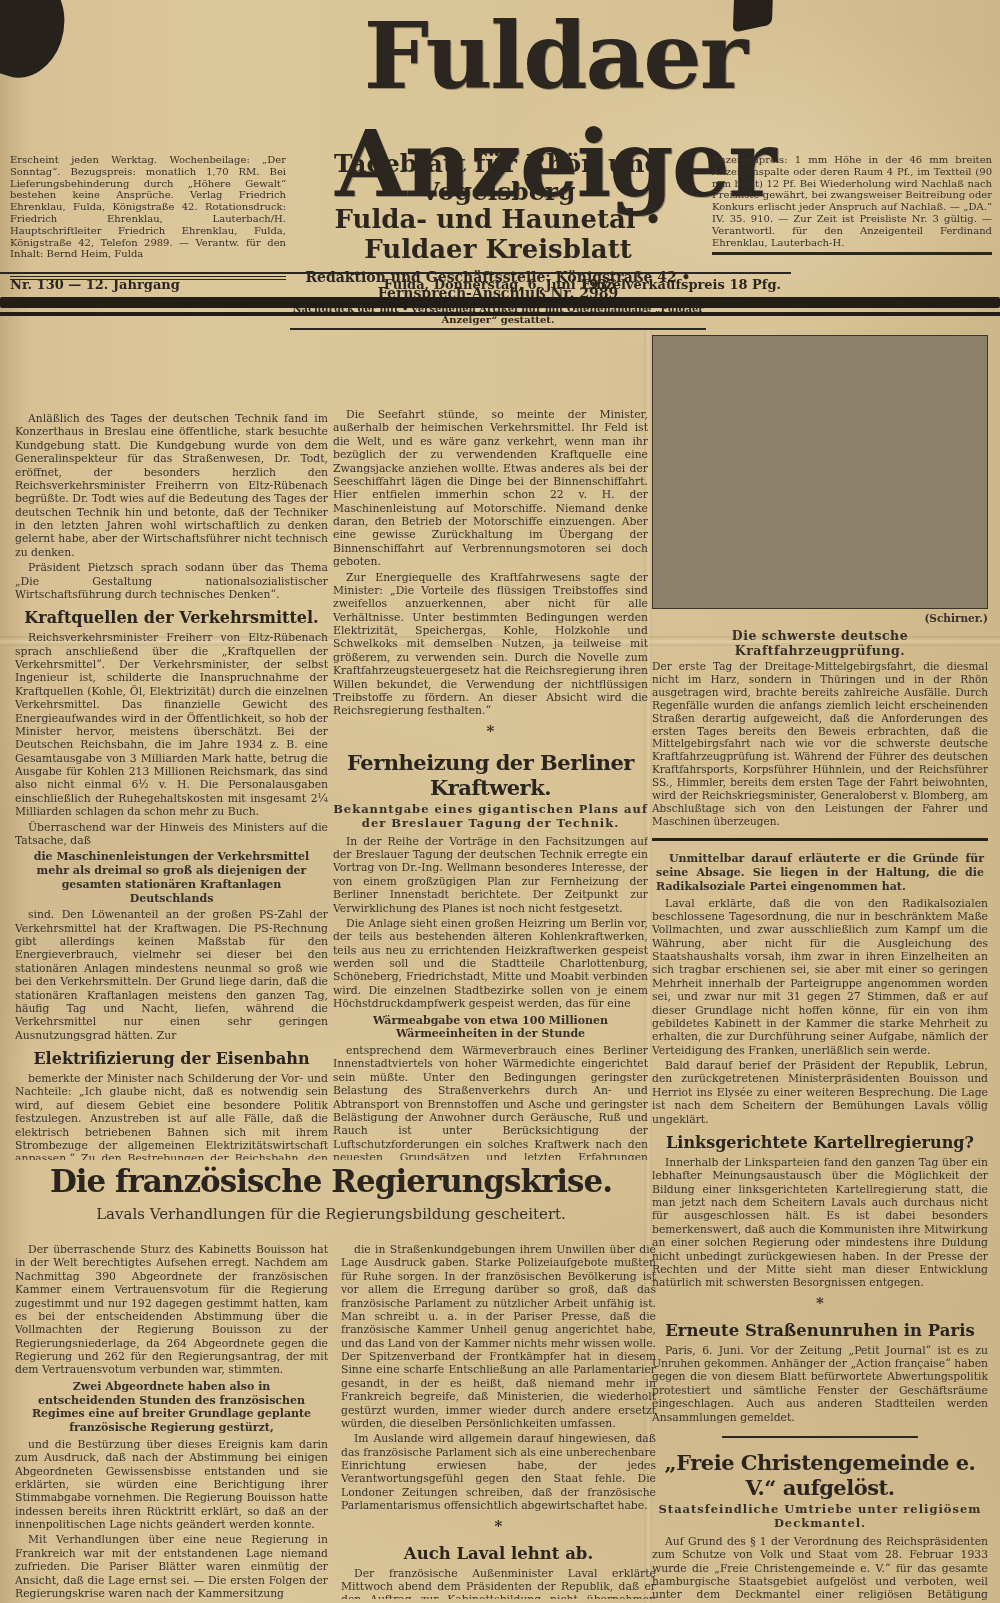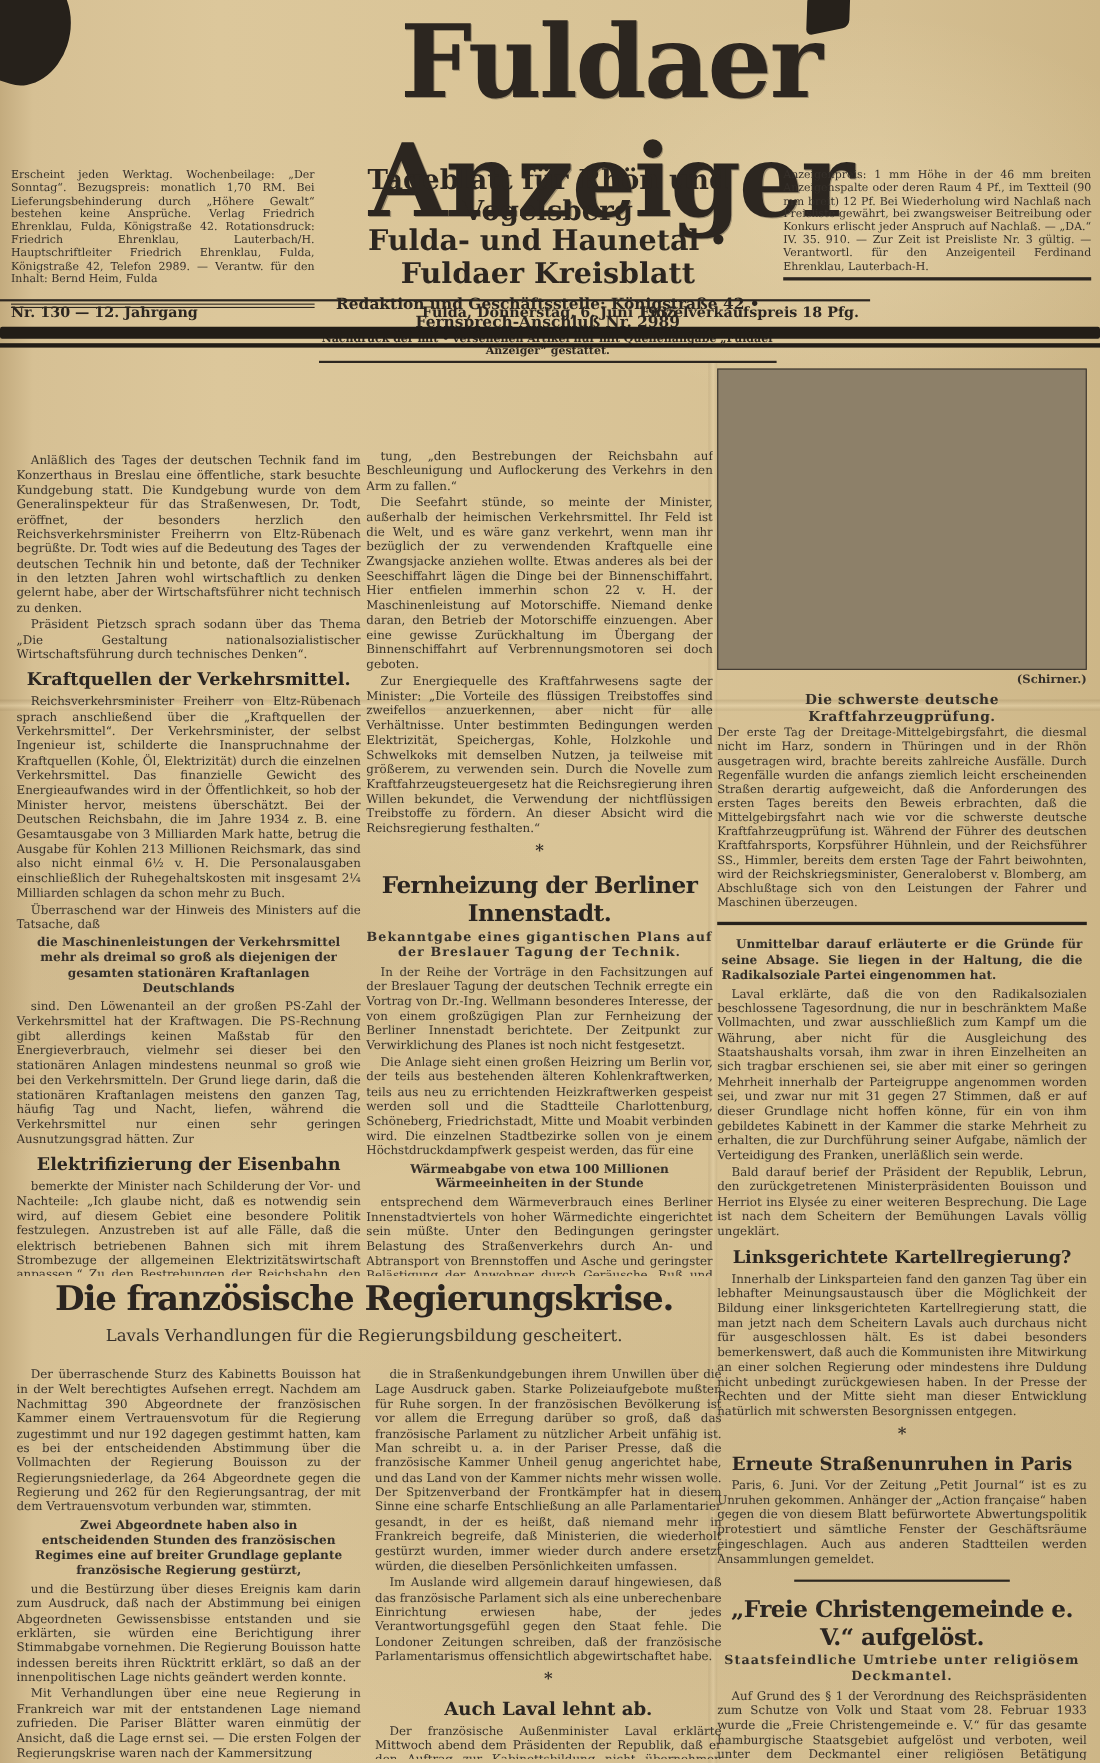--- a/index.html
+++ b/index.html
@@ -121,25 +121,24 @@
       <p class="body-p">Präsident Pietzsch sprach sodann über das Thema „Die Gestaltung nationalsozialistischer Wirtschaftsführung durch technisches Denken“.</p>
       <div class="sec-head">Kraftquellen der Verkehrsmittel.</div>
       <p class="body-p">Reichsverkehrsminister Freiherr von Eltz-Rübenach sprach anschließend über die „Kraftquellen der Verkehrsmittel“. Der Verkehrsminister, der selbst Ingenieur ist, schilderte die Inanspruchnahme der Kraftquellen (Kohle, Öl, Elektrizität) durch die einzelnen Verkehrsmittel. Das finanzielle Gewicht des Energieaufwandes wird in der Öffentlichkeit, so hob der Minister hervor, meistens überschätzt. Bei der Deutschen Reichsbahn, die im Jahre 1934 z. B. eine Gesamtausgabe von 3 Milliarden Mark hatte, betrug die Ausgabe für Kohlen 213 Millionen Reichsmark, das sind also nicht einmal 6½ v. H. Die Personalausgaben einschließlich der Ruhegehaltskosten mit insgesamt 2¼ Milliarden schlagen da schon mehr zu Buch.</p>
       <p class="body-p">Überraschend war der Hinweis des Ministers auf die Tatsache, daß</p>
       <p class="inset-p">die Maschinenleistungen der Verkehrsmittel mehr als dreimal so groß als diejenigen der gesamten stationären Kraftanlagen Deutschlands</p>
       <p class="body-p">sind. Den Löwenanteil an der großen PS-Zahl der Verkehrsmittel hat der Kraftwagen. Die PS-Rechnung gibt allerdings keinen Maßstab für den Energieverbrauch, vielmehr sei dieser bei den stationären Anlagen mindestens neunmal so groß wie bei den Verkehrsmitteln. Der Grund liege darin, daß die stationären Kraftanlagen meistens den ganzen Tag, häufig Tag und Nacht, liefen, während die Verkehrsmittel nur einen sehr geringen Ausnutzungsgrad hätten. Zur</p>
       <div class="sec-head">Elektrifizierung der Eisenbahn</div>
       <p class="body-p">bemerkte der Minister nach Schilderung der Vor- und Nachteile: „Ich glaube nicht, daß es notwendig sein wird, auf diesem Gebiet eine besondere Politik festzulegen. Anzustreben ist auf alle Fälle, daß die elektrisch betriebenen Bahnen sich mit ihrem Strombezuge der allgemeinen Elektrizitätswirtschaft anpassen.“ Zu den Bestrebungen der Reichsbahn, den Verkehr auf den nichtelektrifizierbaren Strecken durch Verwendung von</p>
     </div>
   <div class="textcol" id="a1c2">
-      <p class="body-p">tung, „den Bestrebungen der Reichsbahn auf Beschleunigung und Auflockerung des Verkehrs in den Arm zu fallen.“</p>
       <p class="body-p">Die Seefahrt stünde, so meinte der Minister, außerhalb der heimischen Verkehrsmittel. Ihr Feld ist die Welt, und es wäre ganz verkehrt, wenn man ihr bezüglich der zu verwendenden Kraftquelle eine Zwangsjacke anziehen wollte. Etwas anderes als bei der Seeschiffahrt lägen die Dinge bei der Binnenschiffahrt. Hier entfielen immerhin schon 22 v. H. der Maschinenleistung auf Motorschiffe. Niemand denke daran, den Betrieb der Motorschiffe einzuengen. Aber eine gewisse Zurückhaltung im Übergang der Binnenschiffahrt auf Verbrennungsmotoren sei doch geboten.</p>
       <p class="body-p">Zur Energiequelle des Kraftfahrwesens sagte der Minister: „Die Vorteile des flüssigen Treibstoffes sind zweifellos anzuerkennen, aber nicht für alle Verhältnisse. Unter bestimmten Bedingungen werden Elektrizität, Speichergas, Kohle, Holzkohle und Schwelkoks mit demselben Nutzen, ja teilweise mit größerem, zu verwenden sein. Durch die Novelle zum Kraftfahrzeugsteuergesetz hat die Reichsregierung ihren Willen bekundet, die Verwendung der nichtflüssigen Treibstoffe zu fördern. An dieser Absicht wird die Reichsregierung festhalten.“</p>
       <div class="star-sep">*</div>
-      <div class="big-head">Fernheizung der Berliner Innenstadt.</div>
+      <div class="big-head">Fernheizung der Berliner Kraftwerk.</div>
       <div class="mid-sub">Bekanntgabe eines gigantischen Plans auf der Breslauer Tagung der Technik.</div>
       <p class="body-p">In der Reihe der Vorträge in den Fachsitzungen auf der Breslauer Tagung der deutschen Technik erregte ein Vortrag von Dr.-Ing. Wellmann besonderes Interesse, der von einem großzügigen Plan zur Fernheizung der Berliner Innenstadt berichtete. Der Zeitpunkt zur Verwirklichung des Planes ist noch nicht festgesetzt.</p>
       <p class="body-p">Die Anlage sieht einen großen Heizring um Berlin vor, der teils aus bestehenden älteren Kohlenkraftwerken, teils aus neu zu errichtenden Heizkraftwerken gespeist werden soll und die Stadtteile Charlottenburg, Schöneberg, Friedrichstadt, Mitte und Moabit verbinden wird. Die einzelnen Stadtbezirke sollen von je einem Höchstdruckdampfwerk gespeist werden, das für eine</p>
       <p class="inset-p">Wärmeabgabe von etwa 100 Millionen Wärmeeinheiten in der Stunde</p>
       <p class="body-p">entsprechend dem Wärmeverbrauch eines Berliner Innenstadtviertels von hoher Wärmedichte eingerichtet sein müßte. Unter den Bedingungen geringster Belastung des Straßenverkehrs durch An- und Abtransport von Brennstoffen und Asche und geringster Belästigung der Anwohner durch Geräusche, Ruß und Rauch ist unter Berücksichtigung der Luftschutzforderungen ein solches Kraftwerk nach den neuesten Grundsätzen und letzten Erfahrungen ausgearbeitet worden. Bei Erhaltung der Wirtschaftlichkeit soll ein Gaspreis von nicht mehr als 0,6 Pfennig für 1000 Kilo Kalorien bewilligt werden können. Untersuchungen haben ergeben, daß Generatorgas aus Braunkohlenbriketts für diesen Zweck geeignet sein dürfte.</p>
     </div>
 
   <div class="photo-block">
     <div class="photo"></div>
     <div class="photo-credit">(Schirner.)</div>

